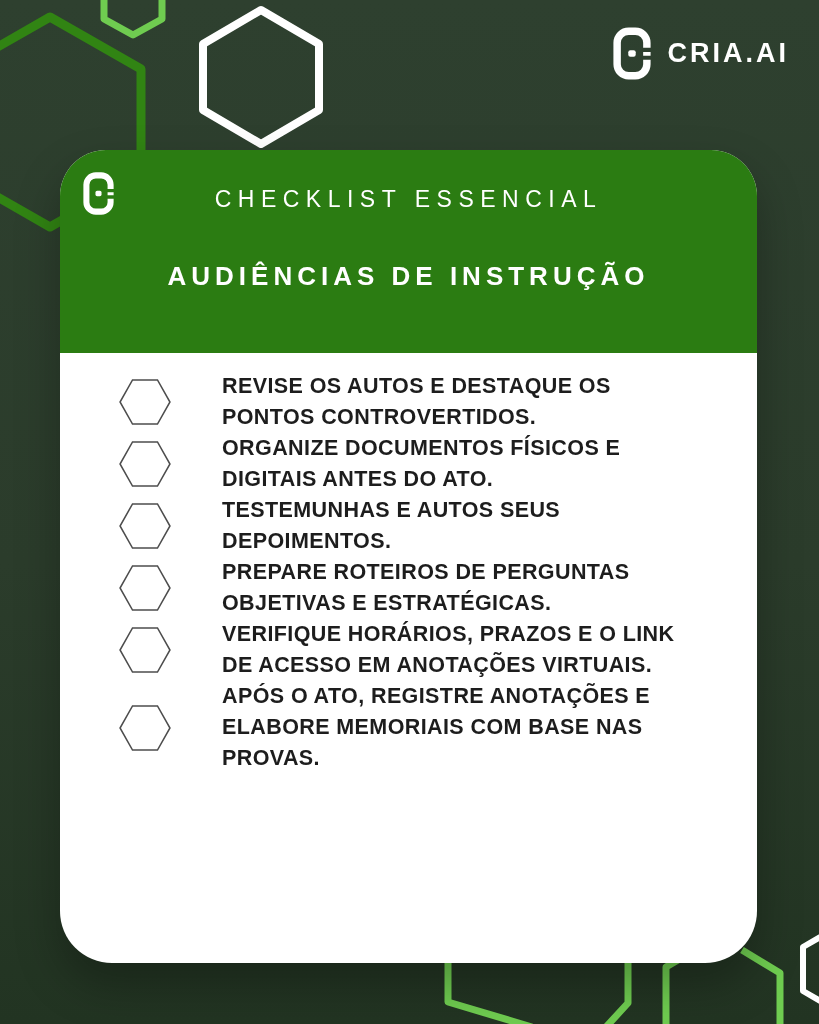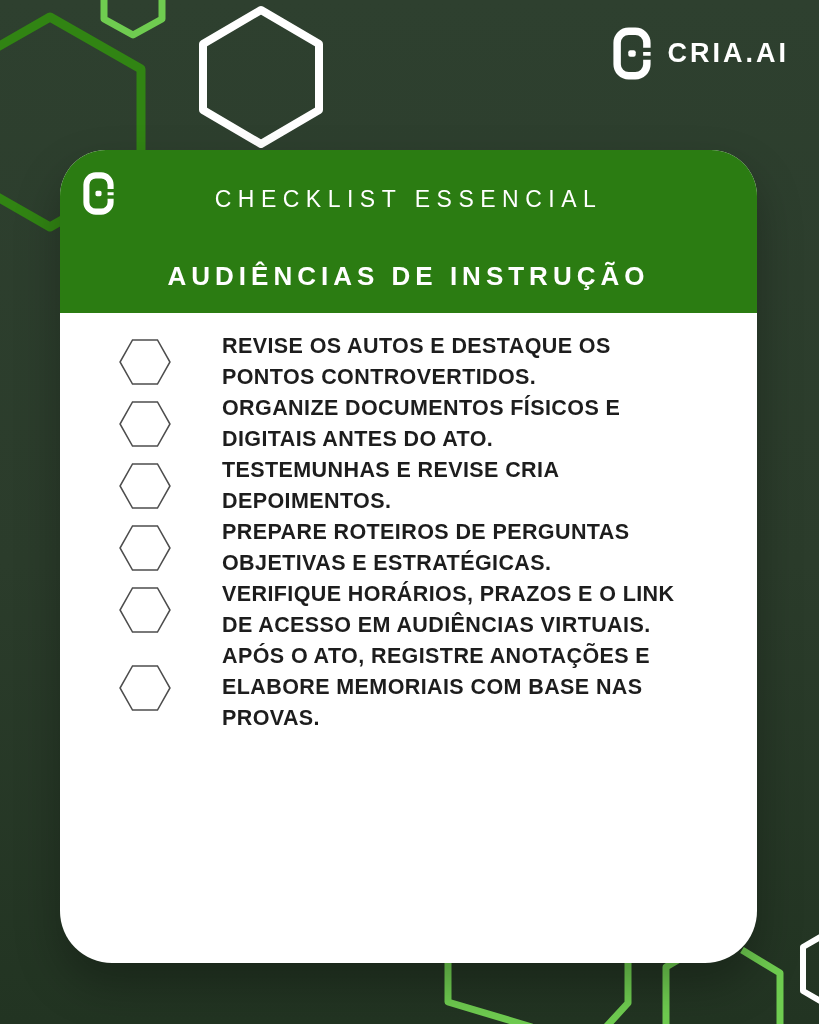--- a/index.html
+++ b/index.html
@@ -55,21 +55,21 @@
     width: 697px;
     height: 813px;
     z-index: 2;
     border-radius: 46px 46px 52px 52px;
     background: var(--card-white, #ffffff);
     box-shadow: 0 22px 45px rgba(0, 0, 0, 0.28);
     overflow: hidden;
   }
   .card-header {
     position: relative;
-    height: 163px;
+    height: 203px;
     background: var(--header-green, #2b7c12);
     color: var(--card-white, #ffffff);
     text-align: center;
   }
   .card-header .header-badge {
     position: absolute;
     left: 23px;
     top: 22px;
   }
   .card-eyebrow {
@@ -176,40 +176,40 @@
     <div class="item-text">
               <div class="line">ORGANIZE DOCUMENTOS FÍSICOS E</div>
               <div class="line">DIGITAIS ANTES DO ATO.</div>
             </div>
   </div>
           <div class="item">
     <svg class="hex-checkbox" width="54" height="48" viewBox="0 0 56 50" xmlns="http://www.w3.org/2000/svg">
       <polygon points="15,2 41,2 54,25 41,48 15,48 2,25"></polygon>
     </svg>
     <div class="item-text">
-              <div class="line">TESTEMUNHAS E REVISE CRIA</div>
+              <div class="line">TESTEMUNHAS E AUTOS SEUS</div>
               <div class="line">DEPOIMENTOS.</div>
             </div>
   </div>
           <div class="item">
     <svg class="hex-checkbox" width="54" height="48" viewBox="0 0 56 50" xmlns="http://www.w3.org/2000/svg">
       <polygon points="15,2 41,2 54,25 41,48 15,48 2,25"></polygon>
     </svg>
     <div class="item-text">
               <div class="line">PREPARE ROTEIROS DE PERGUNTAS</div>
               <div class="line">OBJETIVAS E ESTRATÉGICAS.</div>
             </div>
   </div>
           <div class="item">
     <svg class="hex-checkbox" width="54" height="48" viewBox="0 0 56 50" xmlns="http://www.w3.org/2000/svg">
       <polygon points="15,2 41,2 54,25 41,48 15,48 2,25"></polygon>
     </svg>
     <div class="item-text">
               <div class="line">VERIFIQUE HORÁRIOS, PRAZOS E O LINK</div>
-              <div class="line">DE ACESSO EM AUDIÊNCIAS VIRTUAIS.</div>
+              <div class="line">DE ACESSO EM ANOTAÇÕES VIRTUAIS.</div>
             </div>
   </div>
           <div class="item">
     <svg class="hex-checkbox" width="54" height="48" viewBox="0 0 56 50" xmlns="http://www.w3.org/2000/svg">
       <polygon points="15,2 41,2 54,25 41,48 15,48 2,25"></polygon>
     </svg>
     <div class="item-text">
               <div class="line">APÓS O ATO, REGISTRE ANOTAÇÕES E</div>
               <div class="line">ELABORE MEMORIAIS COM BASE NAS</div>
               <div class="line">PROVAS.</div>

